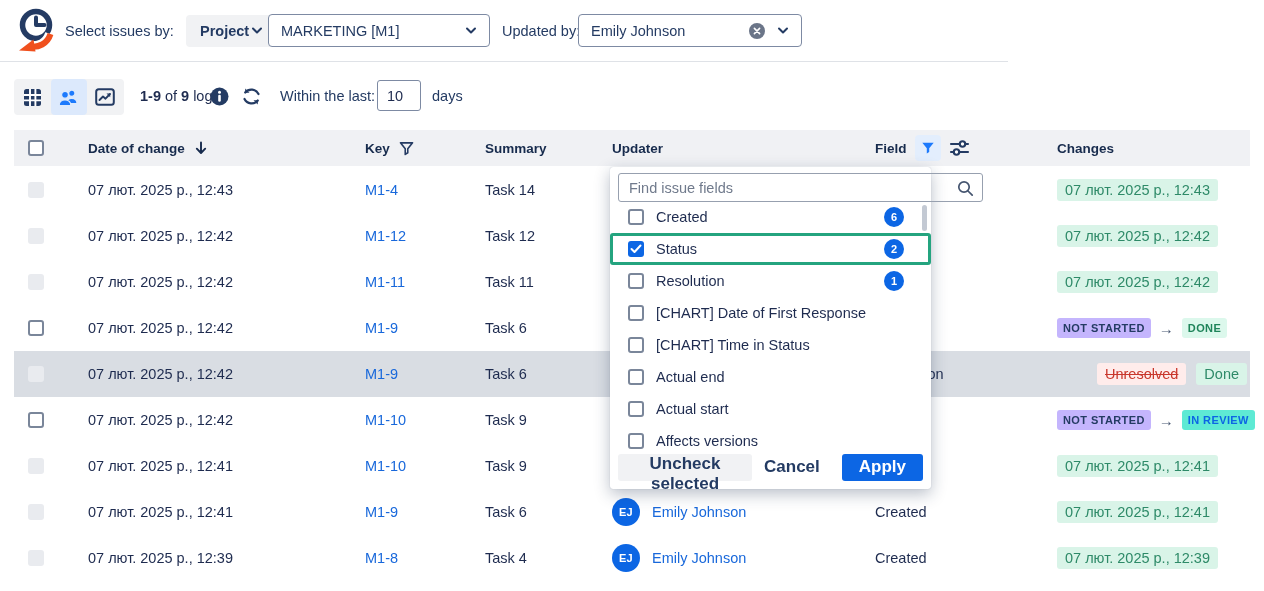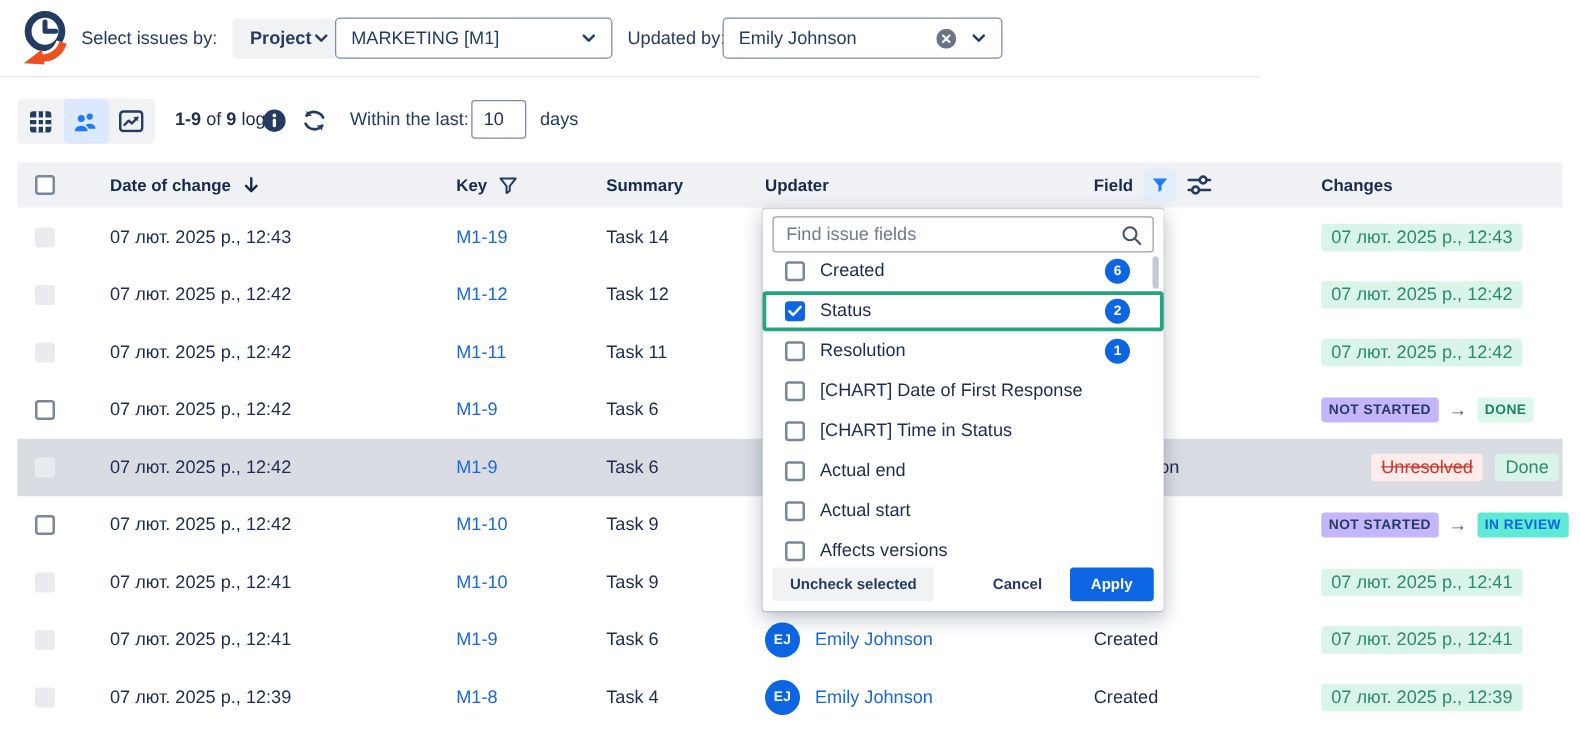--- a/index.html
+++ b/index.html
@@ -71,36 +71,36 @@
   .pill-big.green { background:#d9f4e8; color:#2e8a68; }
 
   .field-filter-btn { width:26px; height:26px; border-radius:4px; background:#e3eefd; display:flex; align-items:center; justify-content:center; cursor:pointer; }
 
   
   .popup {
     position:absolute; left:610px; top:167px; width:321px; height:322px;
     background:#fff; border-radius:3px; z-index:20;
     box-shadow:0 5px 16px rgba(23,43,77,.3), 0 0 1px rgba(23,43,77,.3);
   }
-  .popup-search { position:absolute; left:8px; top:6px; width:305px; height:29px; border:1px solid #97a0af; border-radius:3px; }
+  .popup-search { position:absolute; left:8px; top:6px; width:365px; height:29px; border:1px solid #97a0af; border-radius:3px; }
   .popup-search input {
     width:100%; height:100%; border:none; outline:none; padding:0 30px 0 10px;
     font-size:14.5px; color:#1e2b4f; font-family:"Liberation Sans", sans-serif; background:transparent;
   }
   .popup-search input::placeholder { color:#707a8c; opacity:1; }
   .popup-search .mag { position:absolute; right:8px; top:6px; }
   .popup-list { position:absolute; left:0; top:34px; width:321px; }
   .pitem { height:32px; display:flex; align-items:center; padding-left:18px; cursor:pointer; }
   .pitem .plabel { margin-left:12px; font-size:14.5px; color:#1e2b4f; }
   .pitem .pcount { margin-left:auto; margin-right:27px; width:20px; height:20px; border-radius:50%; background:#0c66e4; color:#fff; font-size:11px; font-weight:bold; display:flex; align-items:center; justify-content:center; }
   .pitem.hl { border:3px solid #24a47f; border-radius:3px; padding-left:15px; }
   .pitem.hl .pcount { margin-right:24px; }
   .scroll-thumb { position:absolute; right:4px; top:38px; width:5px; height:26px; border-radius:3px; background:#c3c9d3; cursor:pointer; }
   .popup-footer { position:absolute; left:8px; right:8px; bottom:8px; height:28px; display:flex; align-items:center; }
-  .btn { font-family:"Liberation Sans", sans-serif; font-size:12px; font-weight:bold; border:none; border-radius:3px; cursor:pointer; height:27px; }
+  .btn { font-family:"Liberation Sans", sans-serif; font-size:17px; font-weight:bold; border:none; border-radius:3px; cursor:pointer; height:27px; }
   .btn-uncheck { background:#f1f2f4; color:#243b63; padding:0 14px; }
   .btn-cancel { background:transparent; color:#243b63; padding:0 12px; margin-left:auto; }
   .btn-apply { background:#0c66e4; color:#fff; padding:0 17px; margin-left:10px; }
 </style>
 </head>
 <body>
 
 <div class="topbar">
   <svg class="logo" viewBox="0 0 46 54">
     <circle cx="24" cy="21" r="13.5" fill="none" stroke="#243b63" stroke-width="5.5"></circle>
@@ -239,21 +239,21 @@
 </div>
 
 <div class="tbody">
 
   <div class="trow" style="top:0;">
     <div class="cell c-check">
         <div class="cb disabled"></div>
       </div>
     <div class="cell c-date">07 лют. 2025 р., 12:43</div>
     <div class="cell c-key">
-        <a class="link">M1-19</a>
+        <a class="link">M1-4</a>
       </div>
     <div class="cell c-sum">Task 14</div>
     <div class="cell c-chg">
         <span class="pill-date">07 лют. 2025 р., 12:43</span>
       </div>
   </div>
 
   <div class="trow" style="top:46px;">
     <div class="cell c-check">
         <div class="cb disabled"></div>

